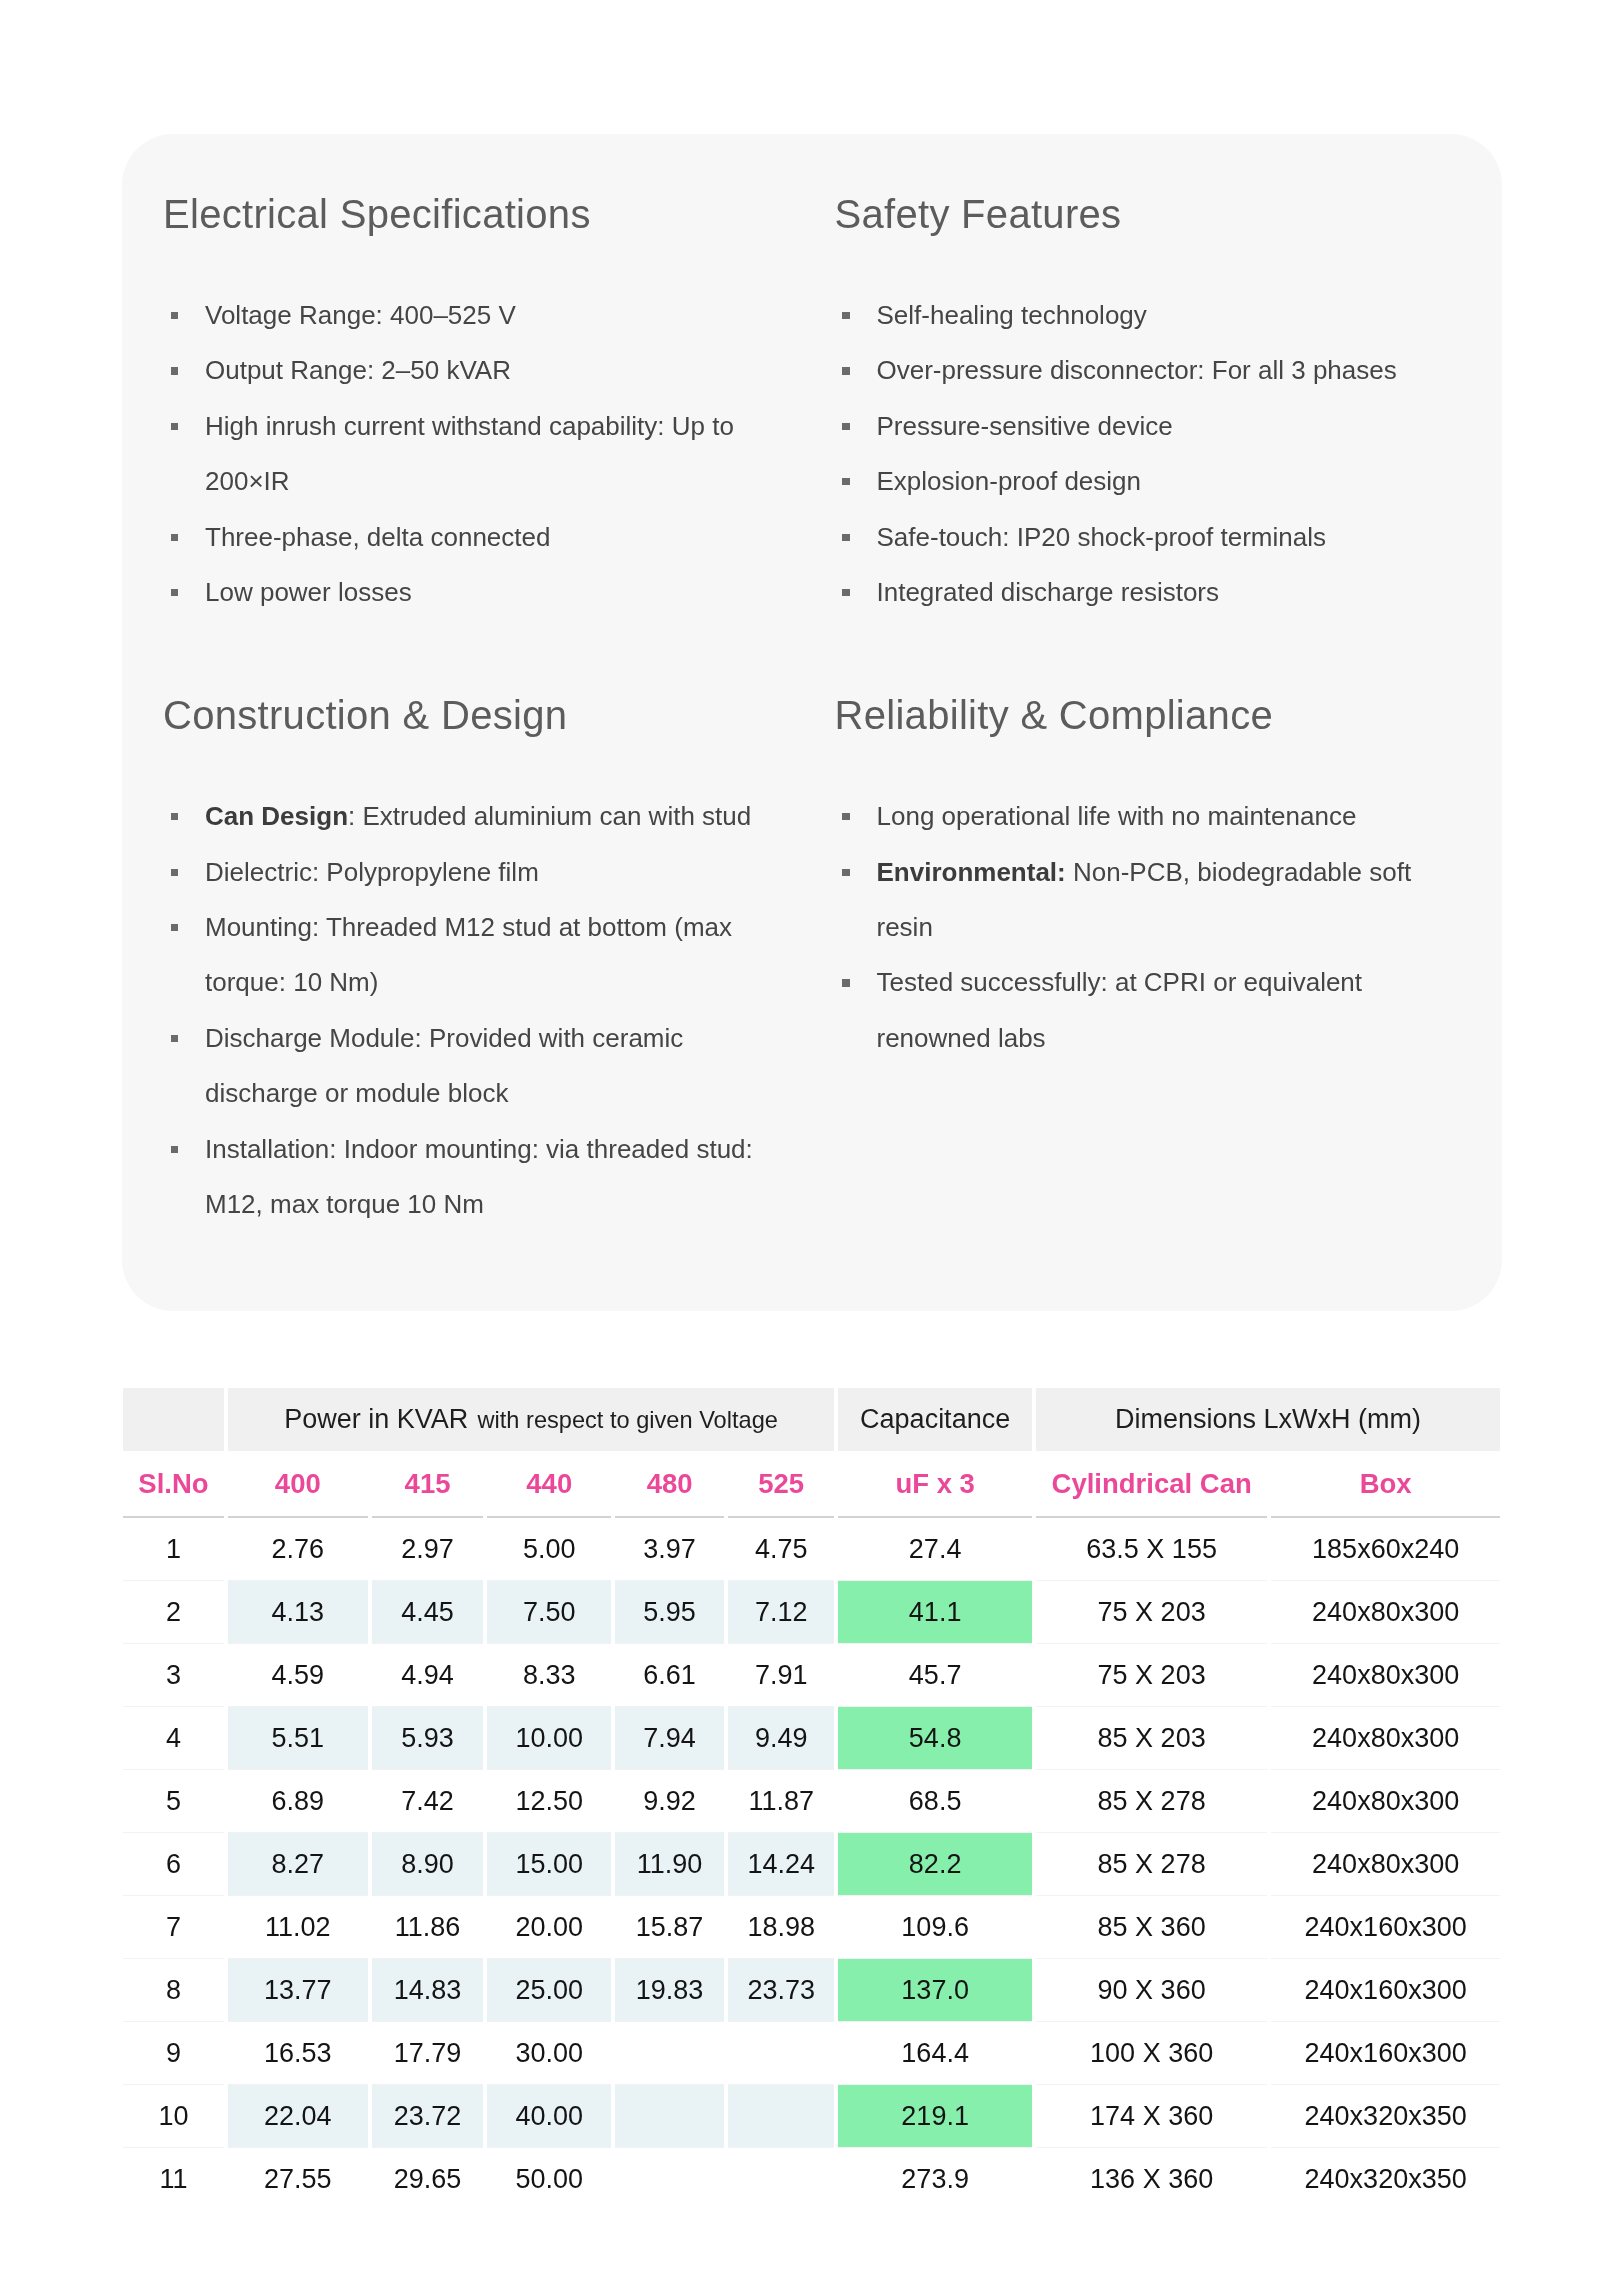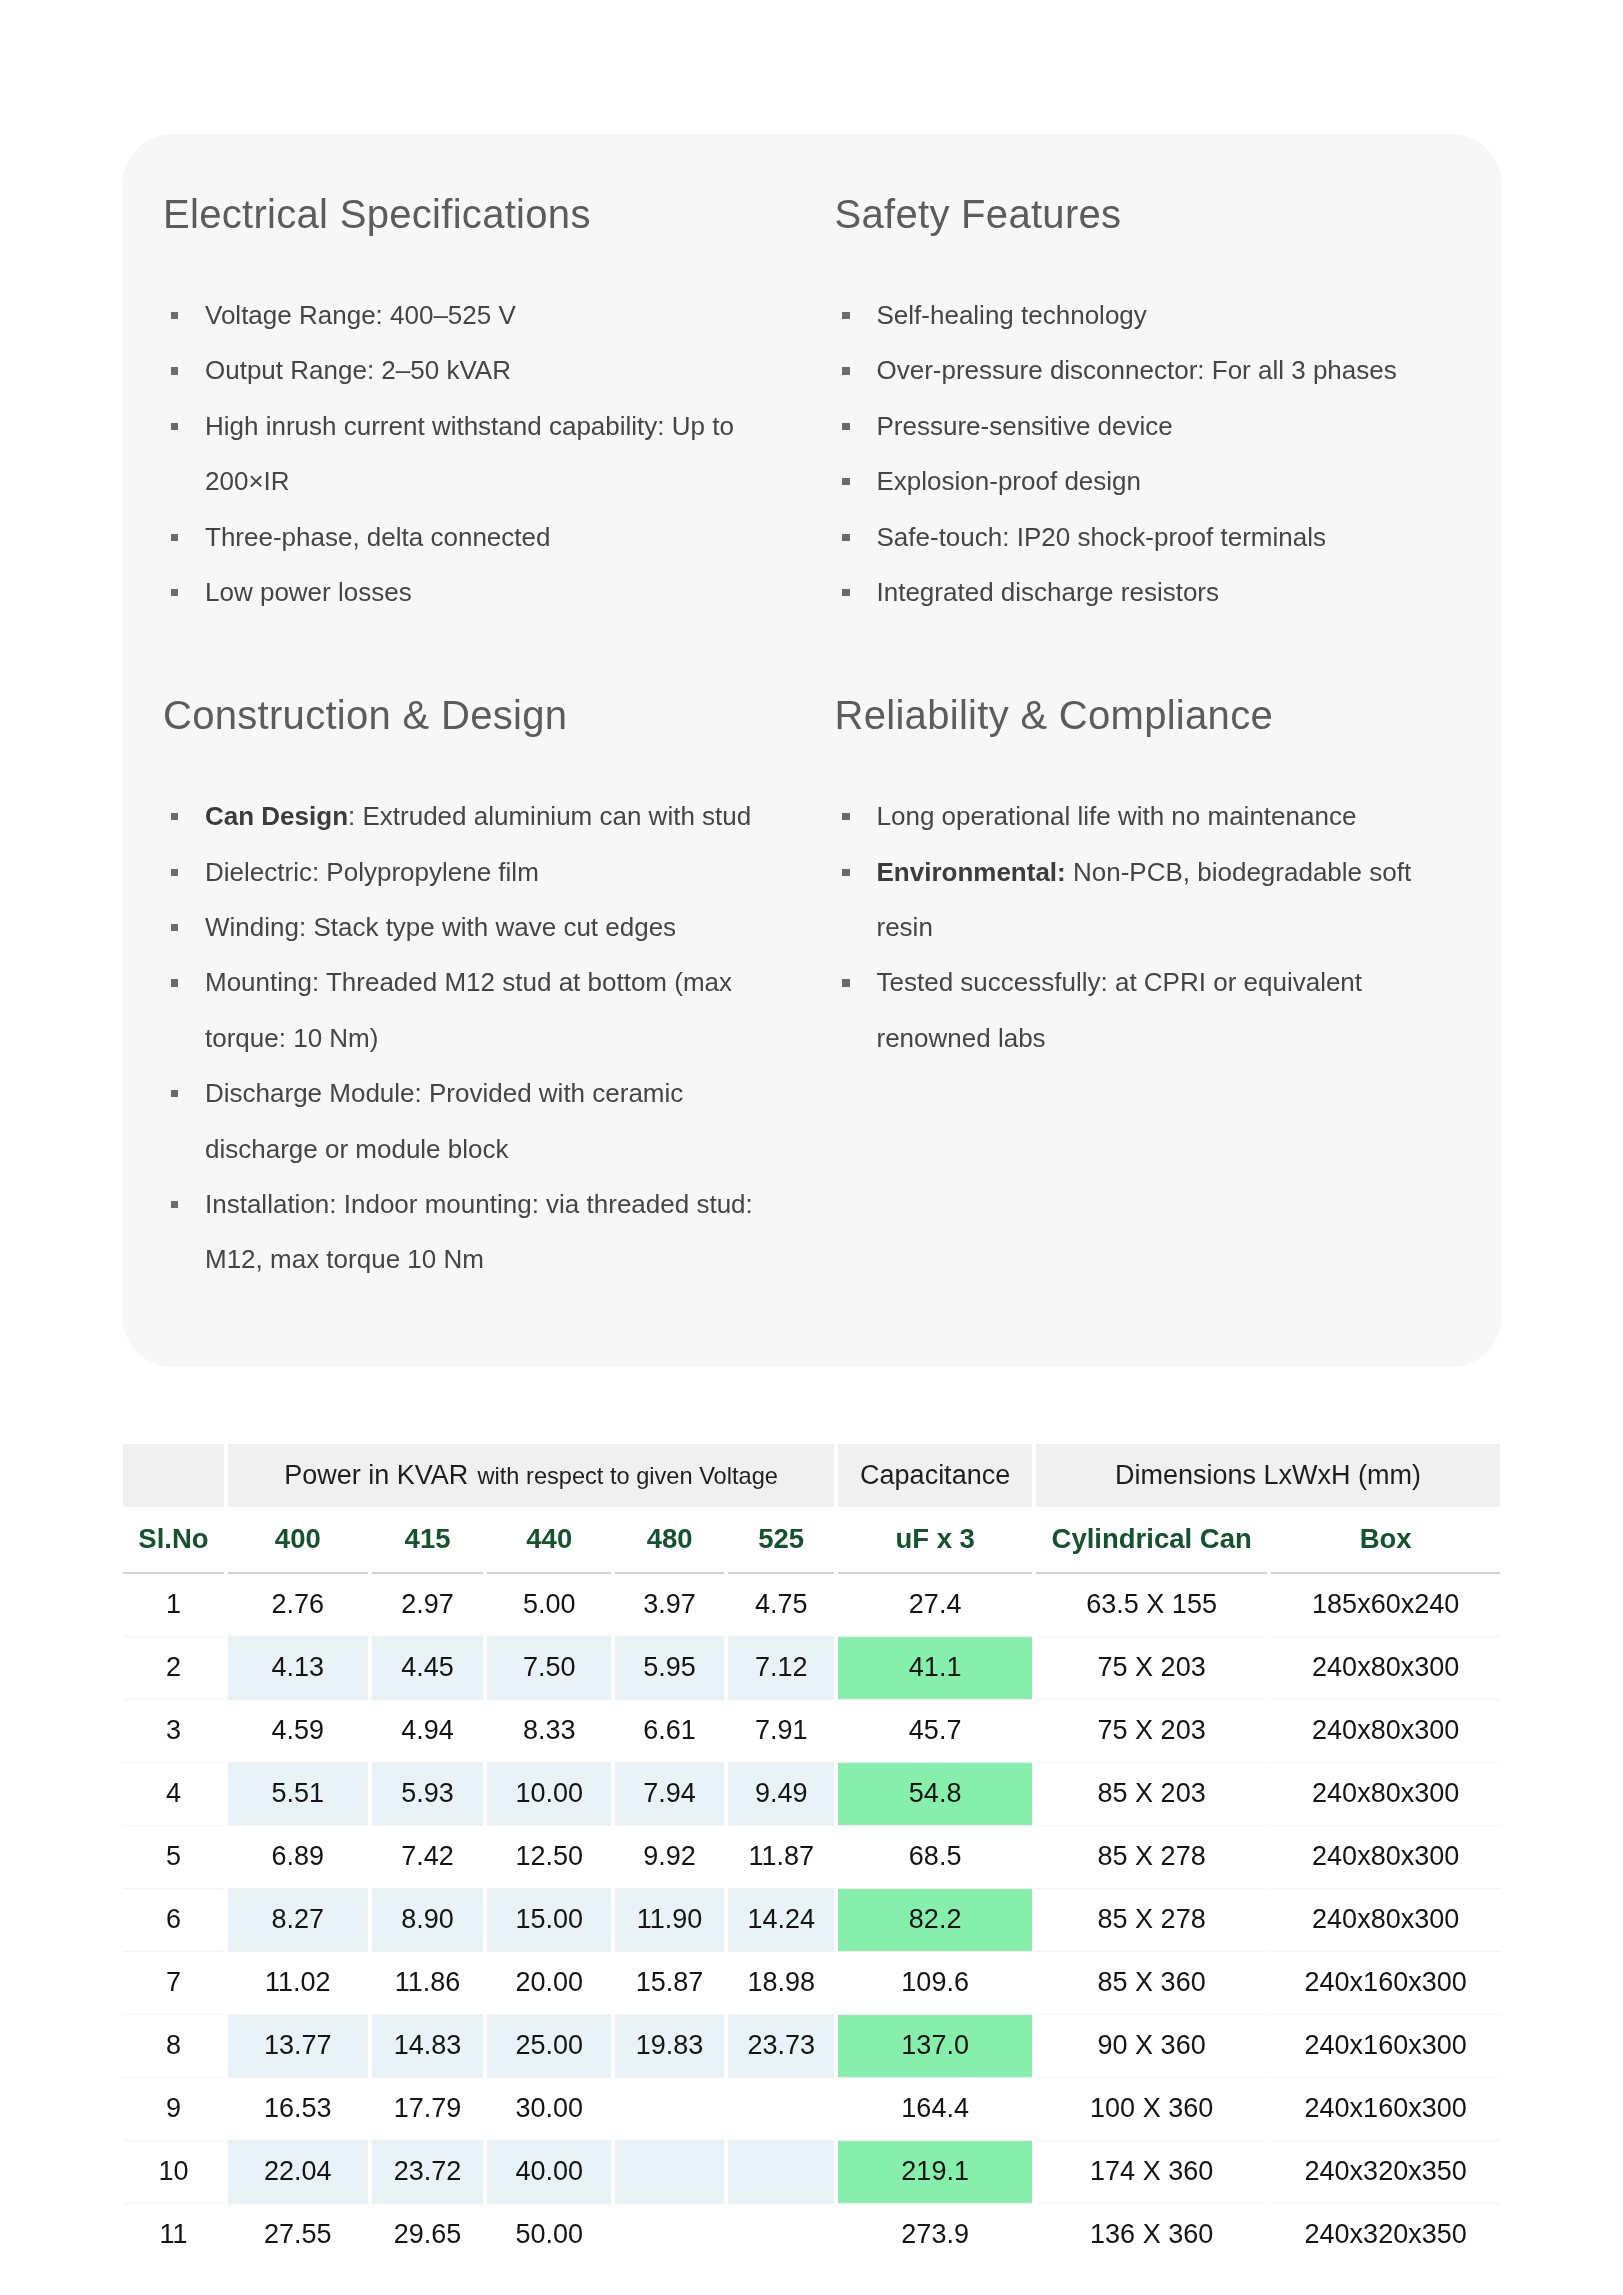--- a/index.html
+++ b/index.html
@@ -88,21 +88,21 @@
   }
   tr.band-row th.band-empty { background: #f0f0f0; }
   .band-sub {
     font-size: 23.6px;
     margin-left: 9.2px;
   }
   tr.cols-row th {
     height: 65px;
     font-weight: 700;
     font-size: 27.5px;
-    color: #14532d;
+    color: #ec4899;
     border-bottom: 2.6px solid #d2d2d2;
     background: #ffffff;
   }
   tbody td {
     height: 62px;
     font-size: 27px;
     color: #141414;
     border-bottom: 1.3px solid #f2f2f2;
     background: #ffffff;
   }
@@ -138,21 +138,20 @@
           <li>Safe-touch: IP20 shock-proof terminals</li>
           <li>Integrated discharge resistors</li>
         </ul>
     </div>
 
     <div class="section">
       <h2 class="section-title">Construction &amp; Design</h2>
       <ul class="bullet-list">
           <li><strong>Can Design</strong>: Extruded aluminium can with stud</li>
           <li>Dielectric: Polypropylene film</li>
-          <li>Winding: Stack type with wave cut edges</li>
           <li>Mounting: Threaded M12 stud at bottom (max torque: 10 Nm)</li>
           <li>Discharge Module: Provided with ceramic discharge or module block</li>
           <li>Installation: Indoor mounting: via threaded stud: M12, max torque 10 Nm</li>
         </ul>
     </div>
 
     <div class="section">
       <h2 class="section-title">Reliability &amp; Compliance</h2>
       <ul class="bullet-list">
           <li>Long operational life with no maintenance</li>

